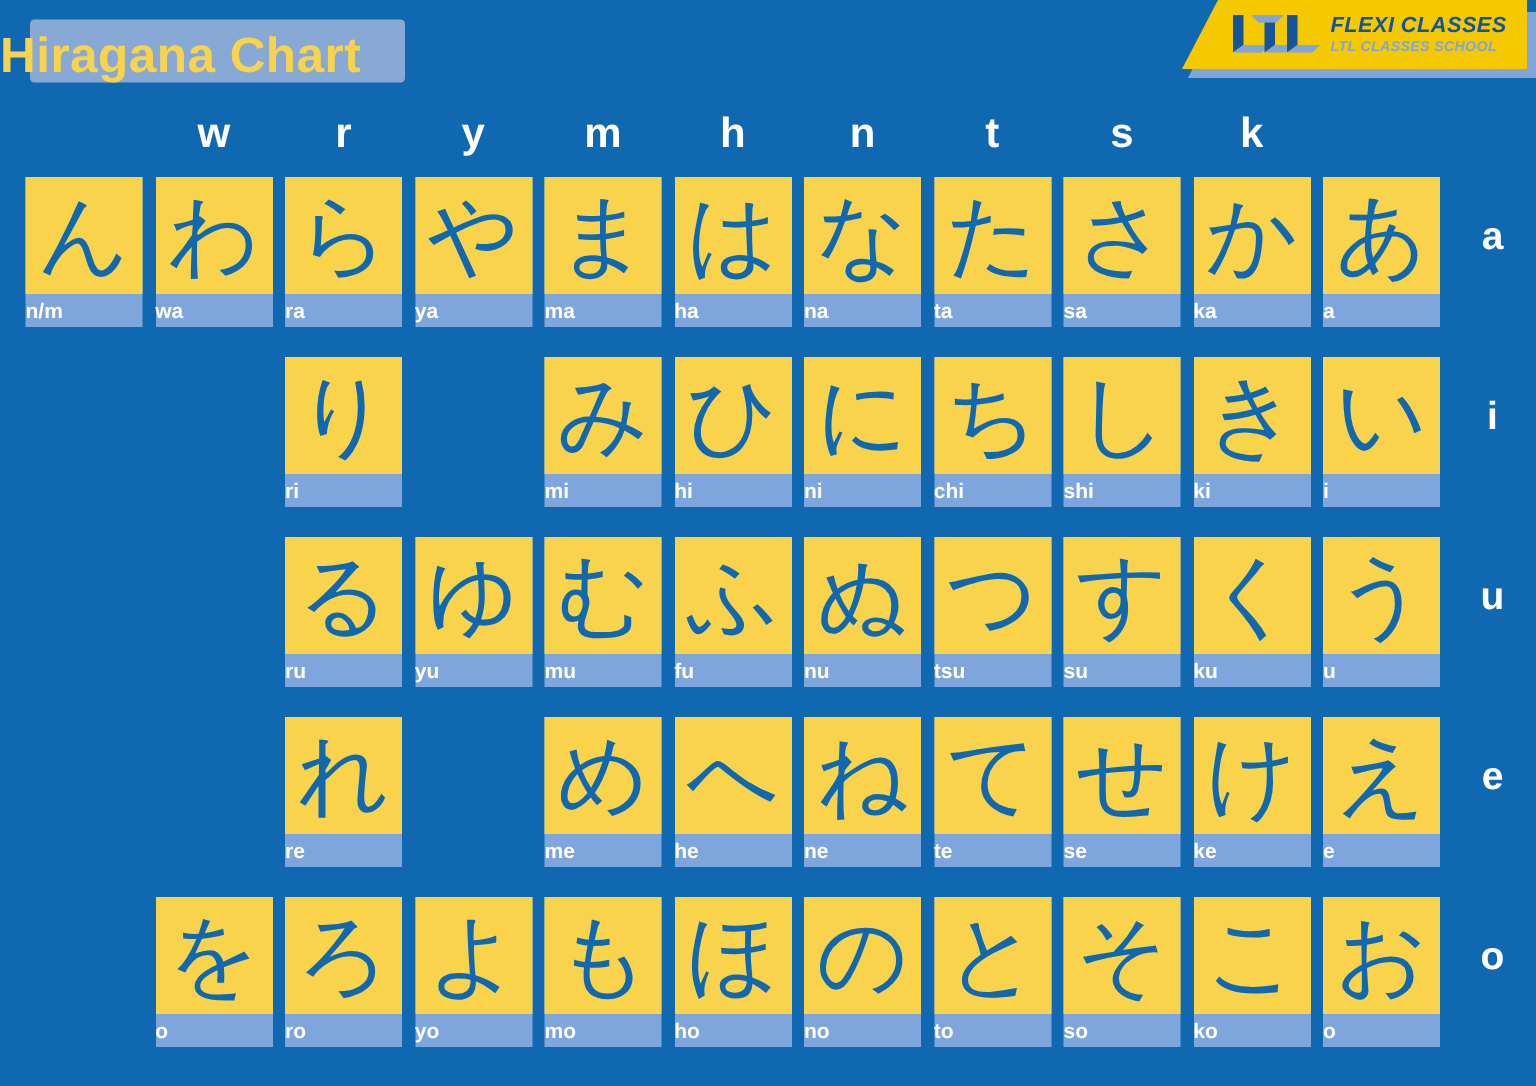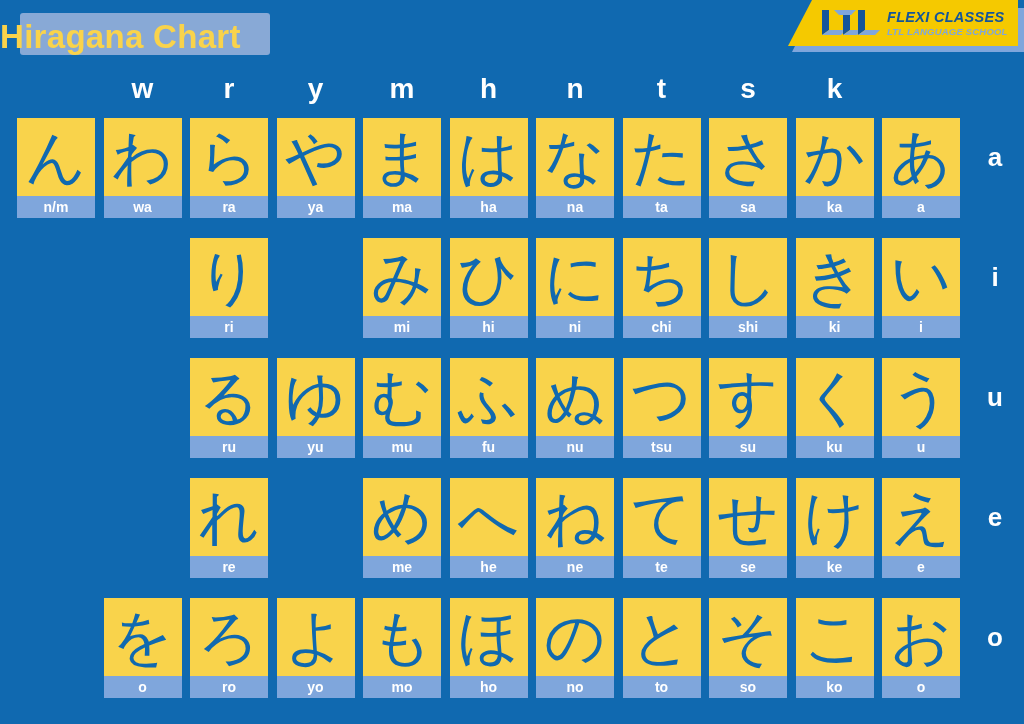--- a/index.html
+++ b/index.html
@@ -153,21 +153,20 @@
     font-family: "DejaVu Sans", sans-serif;
     font-weight: normal;
   }
   .cell .romaji {
     position: absolute;
     left: 0;
     top: 78px;
     width: 78px;
     height: 22px;
     line-height: 22px;
-    text-align: center;
     color: #ffffff;
     font-size: 14px;
     font-weight: bold;
   }
 
   
   #row-labels {
     position: absolute;
     left: 975px;
     top: 118px;
@@ -200,21 +199,21 @@
       <polygon points="0,2 7,2 7,22 0,27" fill="#14559a"></polygon>
       <polygon points="0,27 7,22 24,22 19,27" fill="#7fa6dc"></polygon>
       <polygon points="12,2 34,2 29,7 17,7" fill="#7fa6dc"></polygon>
       <polygon points="21,7 28,7 28,22 21,27" fill="#14559a"></polygon>
       <polygon points="21,27 28,22 40,22 35,27" fill="#7fa6dc"></polygon>
       <polygon points="36,2 43,2 43,22 36,27" fill="#14559a"></polygon>
       <polygon points="36,27 43,22 58,22 53,27" fill="#7fa6dc"></polygon>
     </svg>
     <div id="logo-text">
       <div id="logo-title">FLEXI CLASSES</div>
-      <div id="logo-sub">LTL LANGUAGE SCHOOL</div>
+      <div id="logo-sub">LTL CLASSES SCHOOL</div>
     </div>
   </div>
 </div>
 
 <div id="col-headers">
     <div class="col-header" style="left: 86.5px;">w</div>
     <div class="col-header" style="left: 173px;">r</div>
     <div class="col-header" style="left: 259.5px;">y</div>
     <div class="col-header" style="left: 346px;">m</div>
     <div class="col-header" style="left: 432.5px;">h</div>

